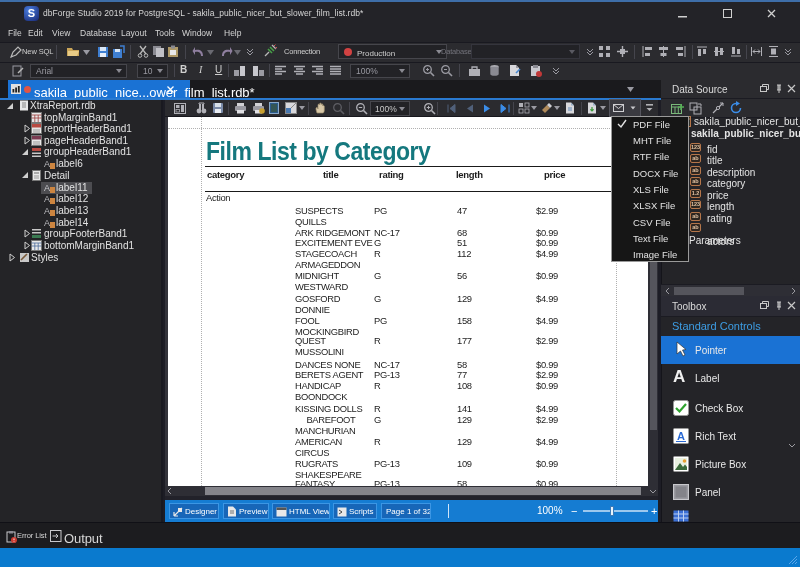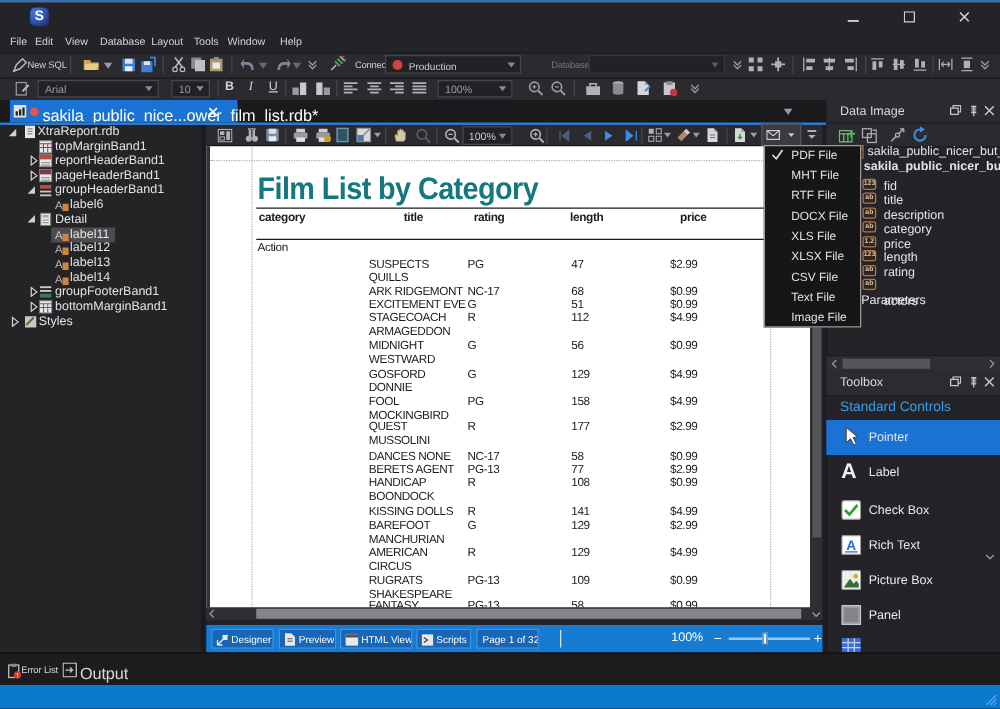--- a/index.html
+++ b/index.html
@@ -55,20 +55,21 @@
 #menuitems > div, #menuitems > svg { z-index:60; }
 .icon { position:absolute; }
 svg { display:block; }
 </style>
 </head>
 <body>
 <div id="stage">
 
 <div id="titlebar" class="abs"></div>
 <div id="logo" class="abs">S</div>
+<div id="wtitle" class="abs">dbForge Studio 2019 for PostgreSQL - sakila_public_nicer_but_slower_film_list.rdb*</div>
 <div class="abs winbtn" style="left:678px;top:9px;">
       <svg width="10" height="10">
         <rect x="0" y="7" width="9" height="1.5" fill="#d0d0d0"></rect>
       </svg>
     </div>
 <div class="abs winbtn" style="left:723px;top:9px;">
       <svg width="10" height="10">
         <rect x="0.5" y="0.5" width="8" height="8" fill="none" stroke="#d0d0d0"></rect>
       </svg>
     </div>
@@ -174,21 +175,21 @@
       </div>
   <div class="abs icon" style="left:263px;top:44px;">
         <svg width="14" height="14">
           <path d="M2 12 L6 8" stroke="#b8b8b8" stroke-width="1.3"></path>
           <path d="M5 5 L9 9 M7 3 L11 7" stroke="#48a048" stroke-width="1.6"></path>
           <path d="M9 1 L13 5" stroke="#b8b8b8" stroke-width="1.3"></path>
           <path d="M11 2 l1.5 -1.5 M12.5 4.5 L14 3" stroke="#d05050" stroke-width="1"></path>
         </svg>
       </div>
   <div class="abs tbtext" style="left:284px;top:47px;font-size:7.5px;letter-spacing:-0.2px;">Connection</div>
-  <div class="abs combo" style="left:308px;top:44px;width:109px;height:15px;">
+  <div class="abs combo" style="left:338px;top:44px;width:109px;height:15px;">
         <span style="position:absolute;left:5px;top:3px;width:8px;height:8px;border-radius:50%;background:#d24242;"></span>
         <span style="position:absolute;left:18px;top:3.5px;font-size:8px;">Production</span>
         <span class="arr"></span>
       </div>
   <div class="abs tbtext" style="left:441px;top:47px;color:#72727a;font-size:7.5px;letter-spacing:-0.2px;">Database</div>
   <div class="abs combo" style="left:471px;top:44px;width:109px;height:15px;border-color:#35353d;">
         <span class="arr" style="border-top-color:#5a5a62;"></span>
       </div>
   <div class="abs ovf" style="left:586px;top:47px;">
         <svg width="9" height="10">
@@ -807,21 +808,21 @@
   <div class="rtxt" style="left:130px;top:262.5px;">HANDICAP<br>BOONDOCK</div>
   <div class="rtxt" style="left:209px;top:262.5px;">R</div>
   <div class="rtxt" style="left:292px;top:262.5px;">108</div>
   <div class="rtxt" style="left:371px;top:262.5px;">$0.99</div>
 
   <div class="rtxt" style="left:130px;top:285.5px;">KISSING DOLLS</div>
   <div class="rtxt" style="left:209px;top:285.5px;">R</div>
   <div class="rtxt" style="left:292px;top:285.5px;text-align:center;">141</div>
   <div class="rtxt" style="left:371px;top:285.5px;">$4.99</div>
 
-  <div class="rtxt" style="left:130px;top:296.5px;">BAREFOOT<br>MANCHURIAN</div>
+  <div class="rtxt" style="left:130px;top:296.5px;text-align:right;">BAREFOOT<br>MANCHURIAN</div>
   <div class="rtxt" style="left:209px;top:296.5px;">G</div>
   <div class="rtxt" style="left:292px;top:296.5px;">129</div>
   <div class="rtxt" style="left:371px;top:296.5px;">$2.99</div>
 
   <div class="rtxt" style="left:130px;top:318.5px;">AMERICAN<br>CIRCUS</div>
   <div class="rtxt" style="left:209px;top:318.5px;">R</div>
   <div class="rtxt" style="left:292px;top:318.5px;">129</div>
   <div class="rtxt" style="left:371px;top:318.5px;">$4.99</div>
 
   <div class="rtxt" style="left:130px;top:340.5px;">RUGRATS<br>SHAKESPEARE</div>
@@ -891,21 +892,21 @@
   <div class="abs" style="left:537px;top:505px;color:#fff;font-size:10px;">100%</div>
   <div class="abs" style="left:571px;top:505px;color:#fff;font-size:11px;">−</div>
   <div class="abs" style="left:583px;top:510px;width:65px;height:2px;background:#9cc8ee;"></div>
   <div class="abs" style="left:610px;top:506px;width:4px;height:10px;background:#eaf4fc;border:1px solid #3a7ab8;"></div>
   <div class="abs" style="left:651px;top:505px;color:#fff;font-size:11px;">+</div>
 </div>
 
 <div id="rightcol" class="abs"></div>
 <div id="rightcontent">
   <div class="phead abs" style="left:661px;top:80px;">
-        <span style="position:absolute;left:11px;top:4px;">Data Image</span>
+        <span style="position:absolute;left:11px;top:4px;">Data Source</span>
       </div>
   <div class="abs" style="left:760px;top:84px;">
         <svg width="9" height="9">
           <rect x="0.5" y="2.5" width="6" height="5" fill="none" stroke="#c8c8c8"></rect>
           <path d="M2.5 2.5 L2.5 0.5 L8.5 0.5 L8.5 5.5 L6.5 5.5" fill="none" stroke="#c8c8c8"></path>
         </svg>
       </div>
   <div class="abs" style="left:775px;top:84px;">
         <svg width="8" height="10">
           <path d="M4 1 L4 6 M2 1 L6 1 M2 6 L6 6 M4 6 L4 9" stroke="#c8c8c8"></path>

